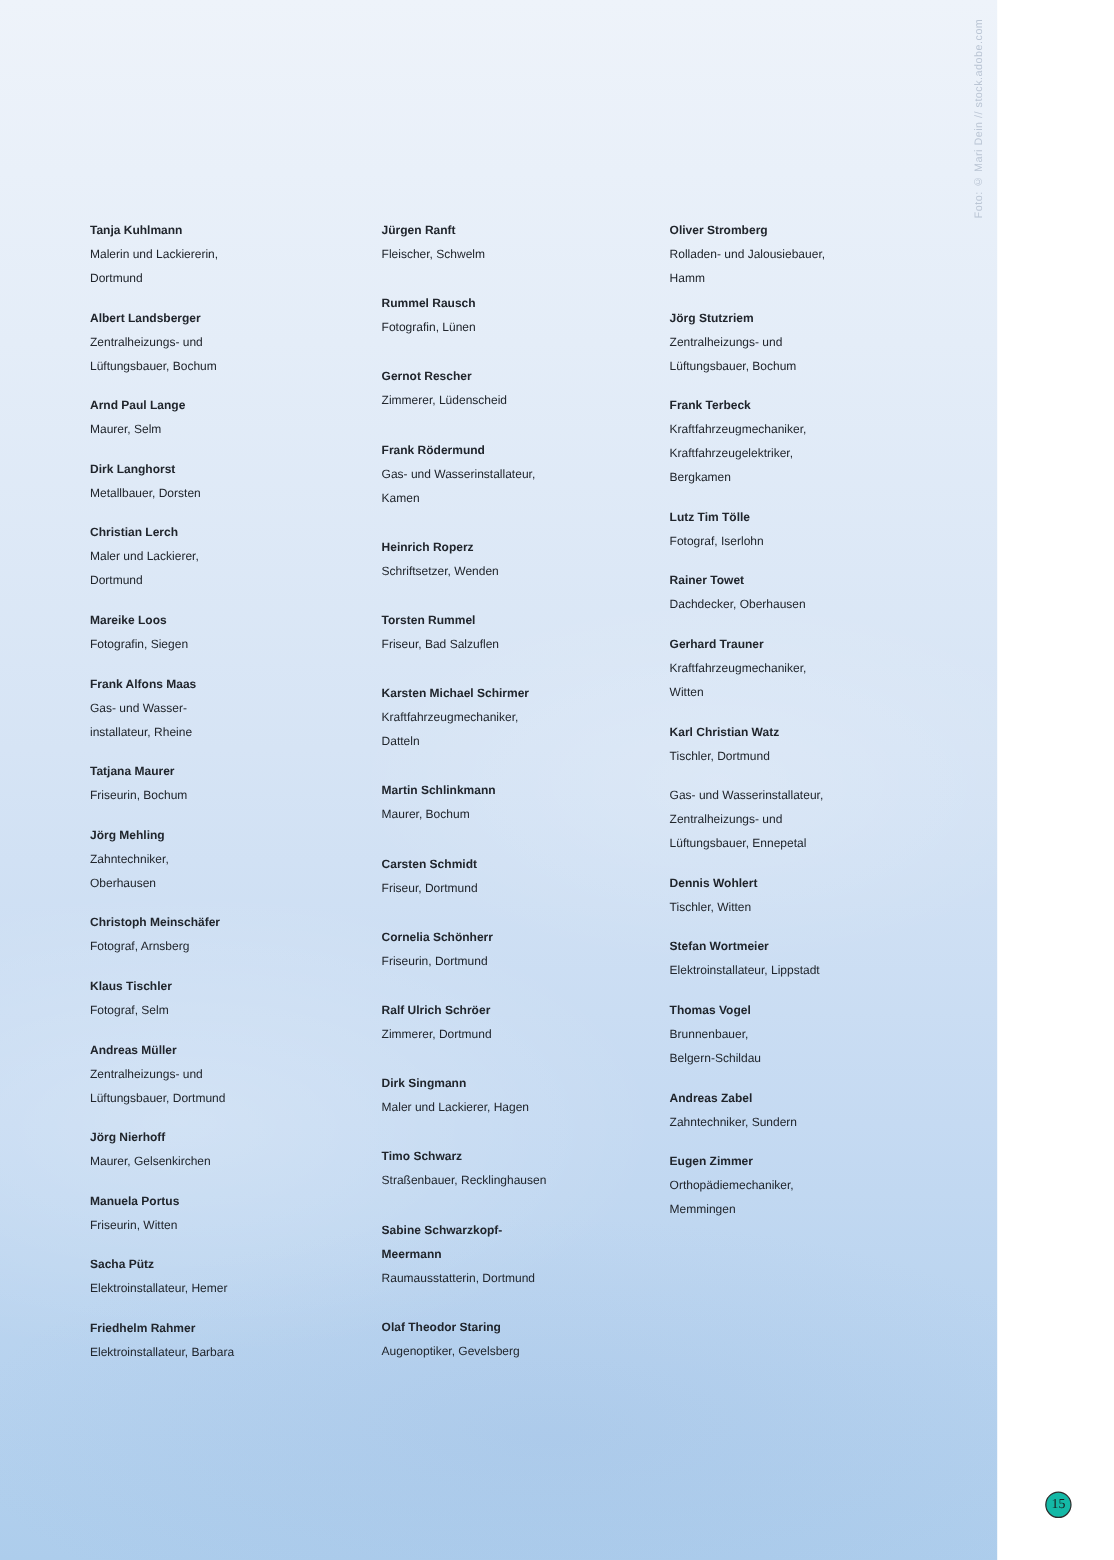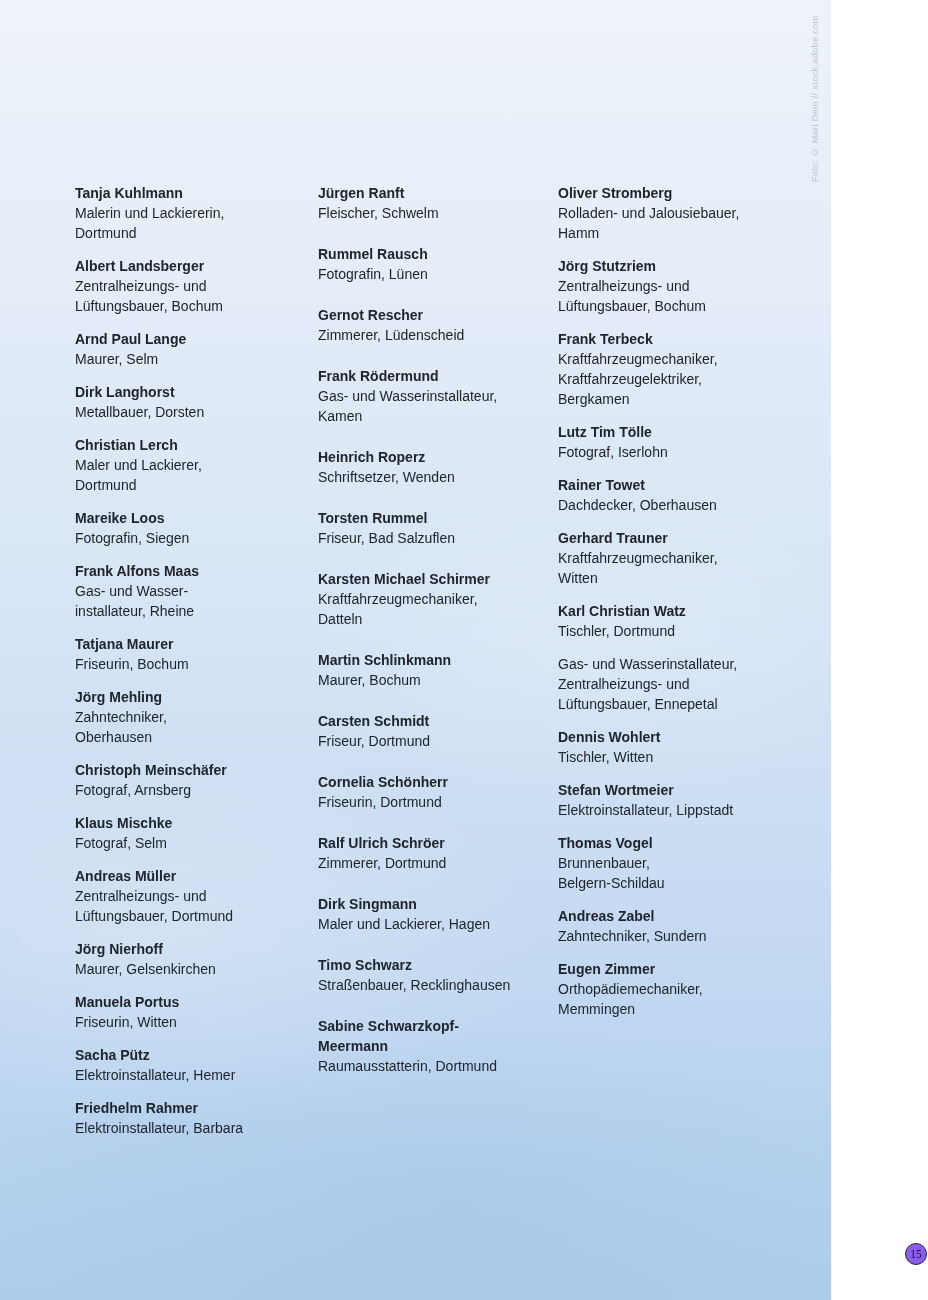--- a/index.html
+++ b/index.html
@@ -19,37 +19,36 @@
       linear-gradient(180deg,#eef3fa 0%, #e4edf8 22%, #d6e4f5 48%, #c5daf2 72%, #adcdec 100%);
   }
   .credit{
     position:absolute;left:810px;top:10px;height:172px;width:16px;
     writing-mode:vertical-rl;
     transform:rotate(180deg);
     font-size:9px;letter-spacing:.4px;
     color:#bac5d4;
     white-space:nowrap;
   }
-  .col{position:absolute;top:183px;color:#20252c;font-size:14px;line-height:20px;}
+  .col{position:absolute;top:183px;color:#20252c;font-size:10px;line-height:20px;}
   .col-1{left:75px;width:240px;}
   .col-2{left:318px;width:240px;}
   .col-3{left:558px;width:268px;}
   .entry{margin-bottom:13px;}
   .col-2 .entry{margin-bottom:21px;}
   .entry .name{font-weight:bold;white-space:pre-line;}
   .entry .occ{white-space:pre-line;}
   .page-number{
     position:absolute;left:871px;top:1243px;width:22px;height:22px;
     border:1.4px solid #2b2b2b;border-radius:50%;
-    background:#8b5cf6;
+    background:#14b8a6;
     display:flex;align-items:center;justify-content:center;
     font-family:"Liberation Serif","DejaVu Serif",serif;
     font-size:11.5px;color:#1a1a1a;
     box-sizing:border-box;
-    margin-left:34px;
   }
 </style>
 </head>
 <body>
 
 <div class="page-bg"></div>
 
 <div class="credit">Foto: © Mari Dein // stock.adobe.com</div>
 
 <div class="col col-1">
@@ -92,21 +91,21 @@
     <div class="entry">
       <div class="name">Jörg Mehling</div>
       <div class="occ">Zahntechniker,
 Oberhausen</div>
     </div>
     <div class="entry">
       <div class="name">Christoph Meinschäfer</div>
       <div class="occ">Fotograf, Arnsberg</div>
     </div>
     <div class="entry">
-      <div class="name">Klaus Mischke</div>
+      <div class="name">Klaus Tischler</div>
       <div class="occ">Fotograf, Selm</div>
     </div>
     <div class="entry">
       <div class="name">Andreas Müller</div>
       <div class="occ">Zentralheizungs- und
 Lüftungsbauer, Dortmund</div>
     </div>
     <div class="entry">
       <div class="name">Jörg Nierhoff</div>
       <div class="occ">Maurer, Gelsenkirchen</div>
@@ -176,20 +175,24 @@
       <div class="occ">Maler und Lackierer, Hagen</div>
     </div>
     <div class="entry">
       <div class="name">Timo Schwarz</div>
       <div class="occ">Straßenbauer, Recklinghausen</div>
     </div>
     <div class="entry">
       <div class="name">Sabine Schwarzkopf-
 Meermann</div>
       <div class="occ">Raumausstatterin, Dortmund</div>
+    </div>
+    <div class="entry">
+      <div class="name">Olaf Theodor Staring</div>
+      <div class="occ">Augenoptiker, Gevelsberg</div>
     </div>
   </div>
 <div class="col col-3">
     <div class="entry">
       <div class="name">Oliver Stromberg</div>
       <div class="occ">Rolladen- und Jalousiebauer,
 Hamm</div>
     </div>
     <div class="entry">
       <div class="name">Jörg Stutzriem</div>

